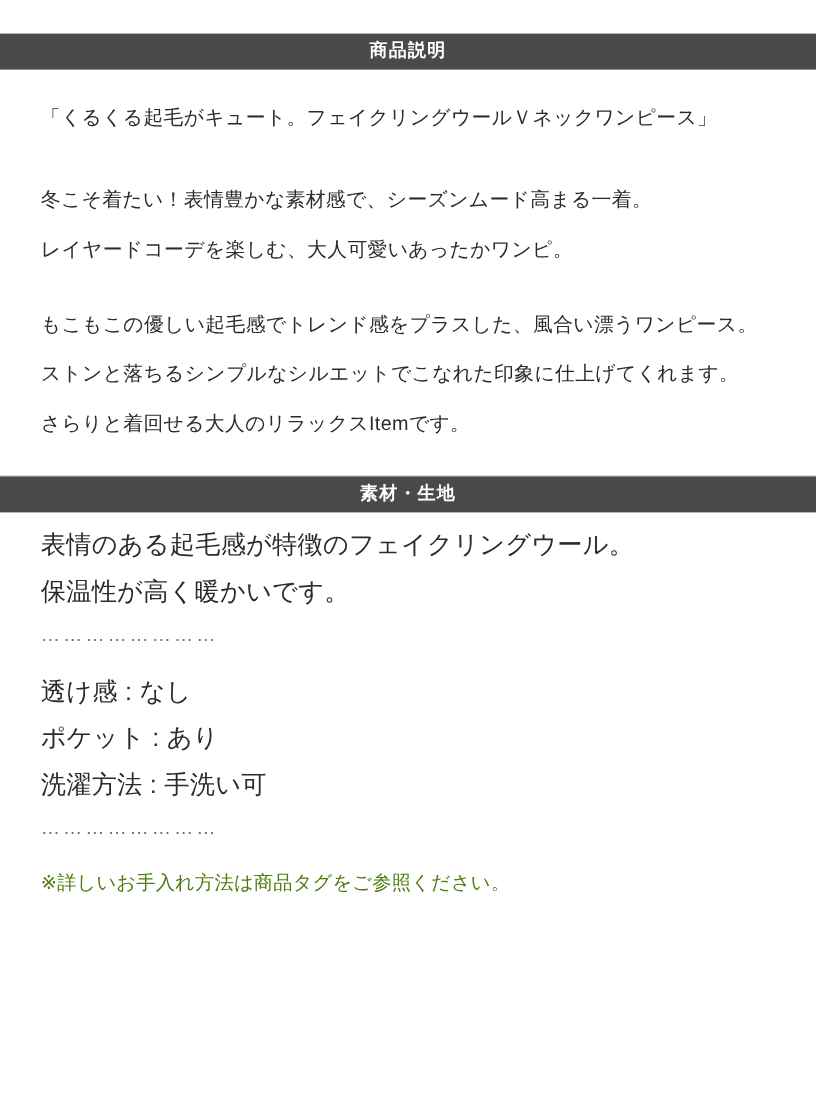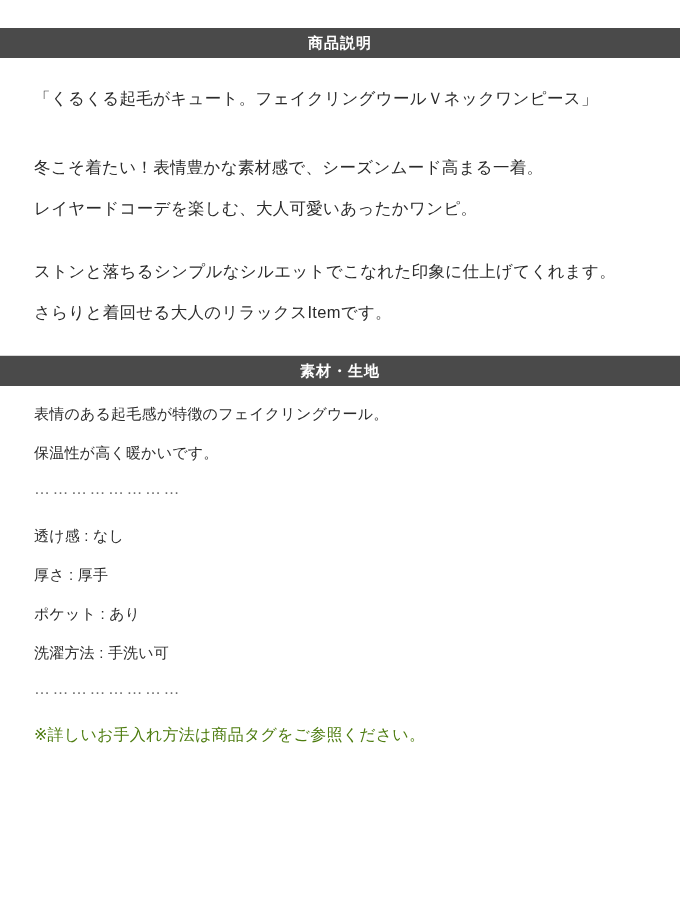--- a/index.html
+++ b/index.html
@@ -52,21 +52,21 @@
   .block-gap-lg {
     height: 28px;
   }
   .block-gap-md {
     height: 22px;
   }
   .block-gap-sm {
     height: 10px;
   }
   .spec-line {
-    font-size: 15px;
+    font-size: 21px;
     line-height: 39px;
     color: #2b2b2b;
     letter-spacing: 0.2px;
     white-space: nowrap;
   }
   .dots {
     font-size: 16px;
     line-height: 34px;
     color: #6d6d6d;
     letter-spacing: 2.5px;
@@ -95,38 +95,38 @@
     <div class="desc-first"></div>
     <div class="para">「くるくる起毛がキュート。フェイクリングウールＶネックワンピース」</div>
 
     <div class="block-gap-lg"></div>
 
     <div class="para">冬こそ着たい！表情豊かな素材感で、シーズンムード高まる一着。</div>
     <div class="para">レイヤードコーデを楽しむ、大人可愛いあったかワンピ。</div>
 
     <div class="block-gap-md"></div>
 
+    <div class="para">もこもこの優しい起毛感でトレンド感をプラスした、風合い漂うワンピース。</div>
     <div class="para">ストンと落ちるシンプルなシルエットでこなれた印象に仕上げてくれます。</div>
     <div class="para">さらりと着回せる大人のリラックスItemです。</div>
 
     <div class="block-gap-md"></div>
   </div>
 
   <div class="divider"></div>
 
   <div class="section-header">素材・生地</div>
 
   <div class="section-body">
     <div class="top-pad"></div>
     <div class="spec-line">表情のある起毛感が特徴のフェイクリングウール。</div>
     <div class="spec-line">保温性が高く暖かいです。</div>
     <div class="dots">……………………</div>
     <div class="block-gap-sm"></div>
     <div class="spec-line">透け感 : なし</div>
-    <div class="spec-line">厚さ : 厚手</div>
     <div class="spec-line">ポケット : あり</div>
     <div class="spec-line">洗濯方法 : 手洗い可</div>
     <div class="dots">……………………</div>
     <div class="block-gap-sm"></div>
     <div class="note">※詳しいお手入れ方法は商品タグをご参照ください。</div>
   </div>
 
 </div>
 
 </body></html>

